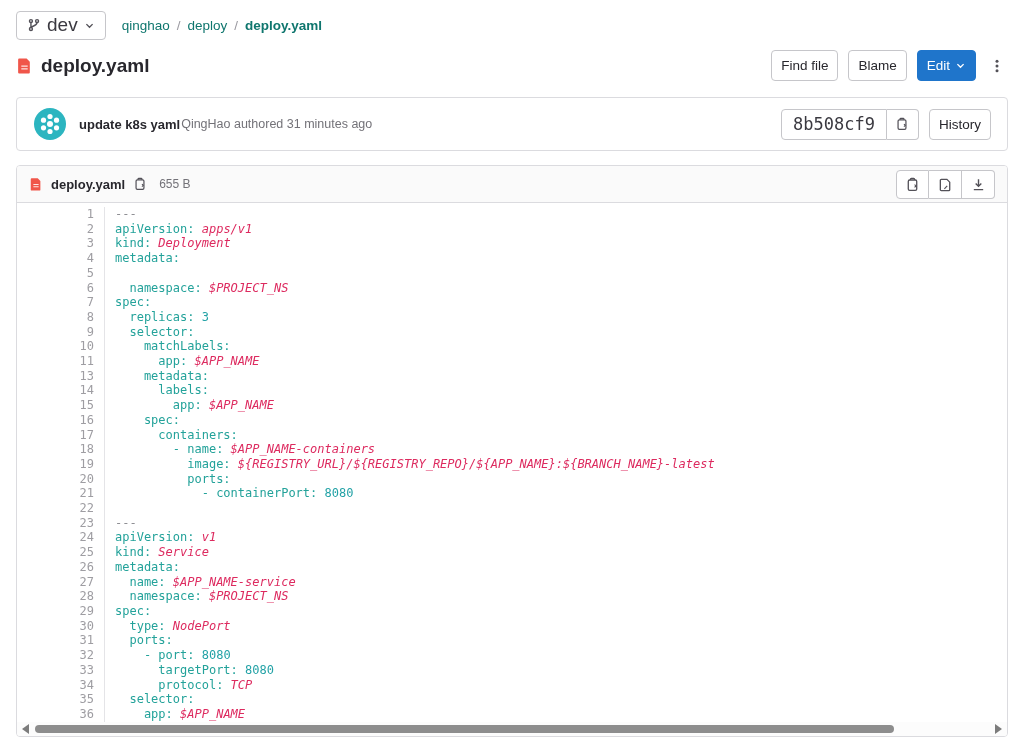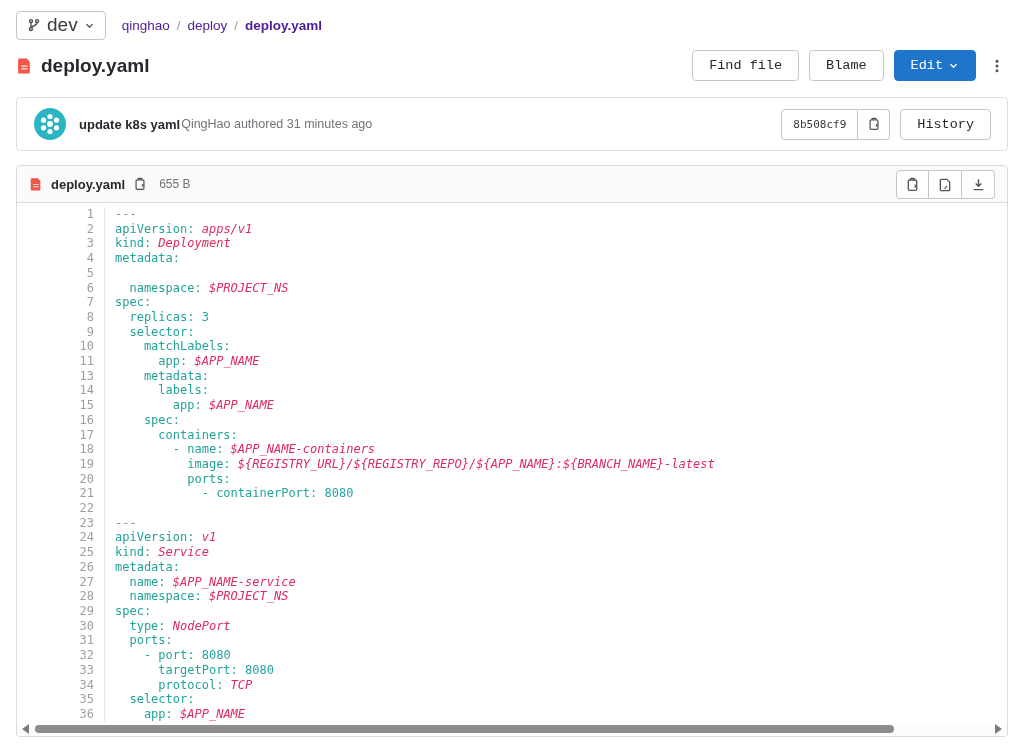--- a/index.html
+++ b/index.html
@@ -23,50 +23,50 @@
   }
   .page{padding:0 16px;}
   
   .topbar{display:flex;align-items:center;gap:16px;margin-top:10px;height:30px;}
   .branch-btn{
     display:inline-flex;align-items:center;gap:6px;height:29px;padding:0 10px;
     border:1px solid var(--btn-border);border-radius:4px;background:#fff;
     font-size:19px;font-weight:500;color:#3a3940;cursor:pointer;
   }
   .crumbs{display:flex;align-items:center;gap:7px;font-size:13.5px;}
-  .crumb{color:#4c1d95;text-decoration:none;cursor:pointer;}
+  .crumb{color:#0f766e;text-decoration:none;cursor:pointer;}
   .crumb.current{font-weight:700;cursor:default;}
   .crumb-sep{color:#9b9aa1;}
   
   .title-row{display:flex;align-items:center;justify-content:space-between;margin-top:10px;}
   .title-left{display:flex;align-items:center;gap:8px;}
   .page-title{font-size:19px;font-weight:700;margin:0;}
   .title-actions{display:flex;align-items:center;gap:10px;}
   .btn{
     display:inline-flex;align-items:center;justify-content:center;gap:5px;height:31px;
-    padding:0 16px;border:1px solid var(--btn-border);border-radius:4px;background:#fff;
-    font-family:Liberation Mono, monospace;font-size:13.5px;color:var(--text);cursor:pointer;
+    padding:0 9px;border:1px solid var(--btn-border);border-radius:4px;background:#fff;
+    font-family:Liberation Sans, sans-serif;font-size:13.5px;color:var(--text);cursor:pointer;
   }
   .btn-blue{background:var(--accent-blue);border-color:var(--accent-blue);color:#fff;font-weight:500;}
   .kebab{display:inline-flex;align-items:center;justify-content:center;width:22px;height:31px;cursor:pointer;background:none;border:none;padding:0;}
   
   .commit-box{
     margin-top:16px;border:1px solid var(--border);border-radius:4px;
     display:flex;align-items:center;padding:9px 16px;
   }
   .commit-left{display:flex;align-items:center;gap:12px;flex:1;}
   .commit-texts{display:flex;flex-direction:row;gap:1px;}
   .commit-msg{font-size:13px;font-weight:700;}
   .commit-author{font-size:12.5px;color:var(--text-muted);}
   .commit-actions{display:flex;align-items:center;gap:10px;}
   .sha-group{display:inline-flex;align-items:stretch;}
   .sha{
     display:inline-flex;align-items:center;height:31px;padding:0 11px;
     border:1px solid var(--btn-border);border-radius:4px 0 0 4px;background:#fff;
-    font-family:"DejaVu Sans Mono",monospace;font-size:11px;color:#3a3940;
+    font-family:"DejaVu Sans Mono",monospace;font-size:17px;color:#3a3940;
   }
   .sha-copy{
     display:inline-flex;align-items:center;justify-content:center;width:32px;height:31px;
     border:1px solid var(--btn-border);border-left:none;border-radius:0 4px 4px 0;background:#fff;cursor:pointer;
   }
   
   .file-box{margin-top:14px;border:1px solid var(--border);border-radius:4px;overflow:hidden;}
   .file-header{
     display:flex;align-items:center;background:#fafafa;border-bottom:1px solid var(--border);
     padding:0 12px;height:37px;

